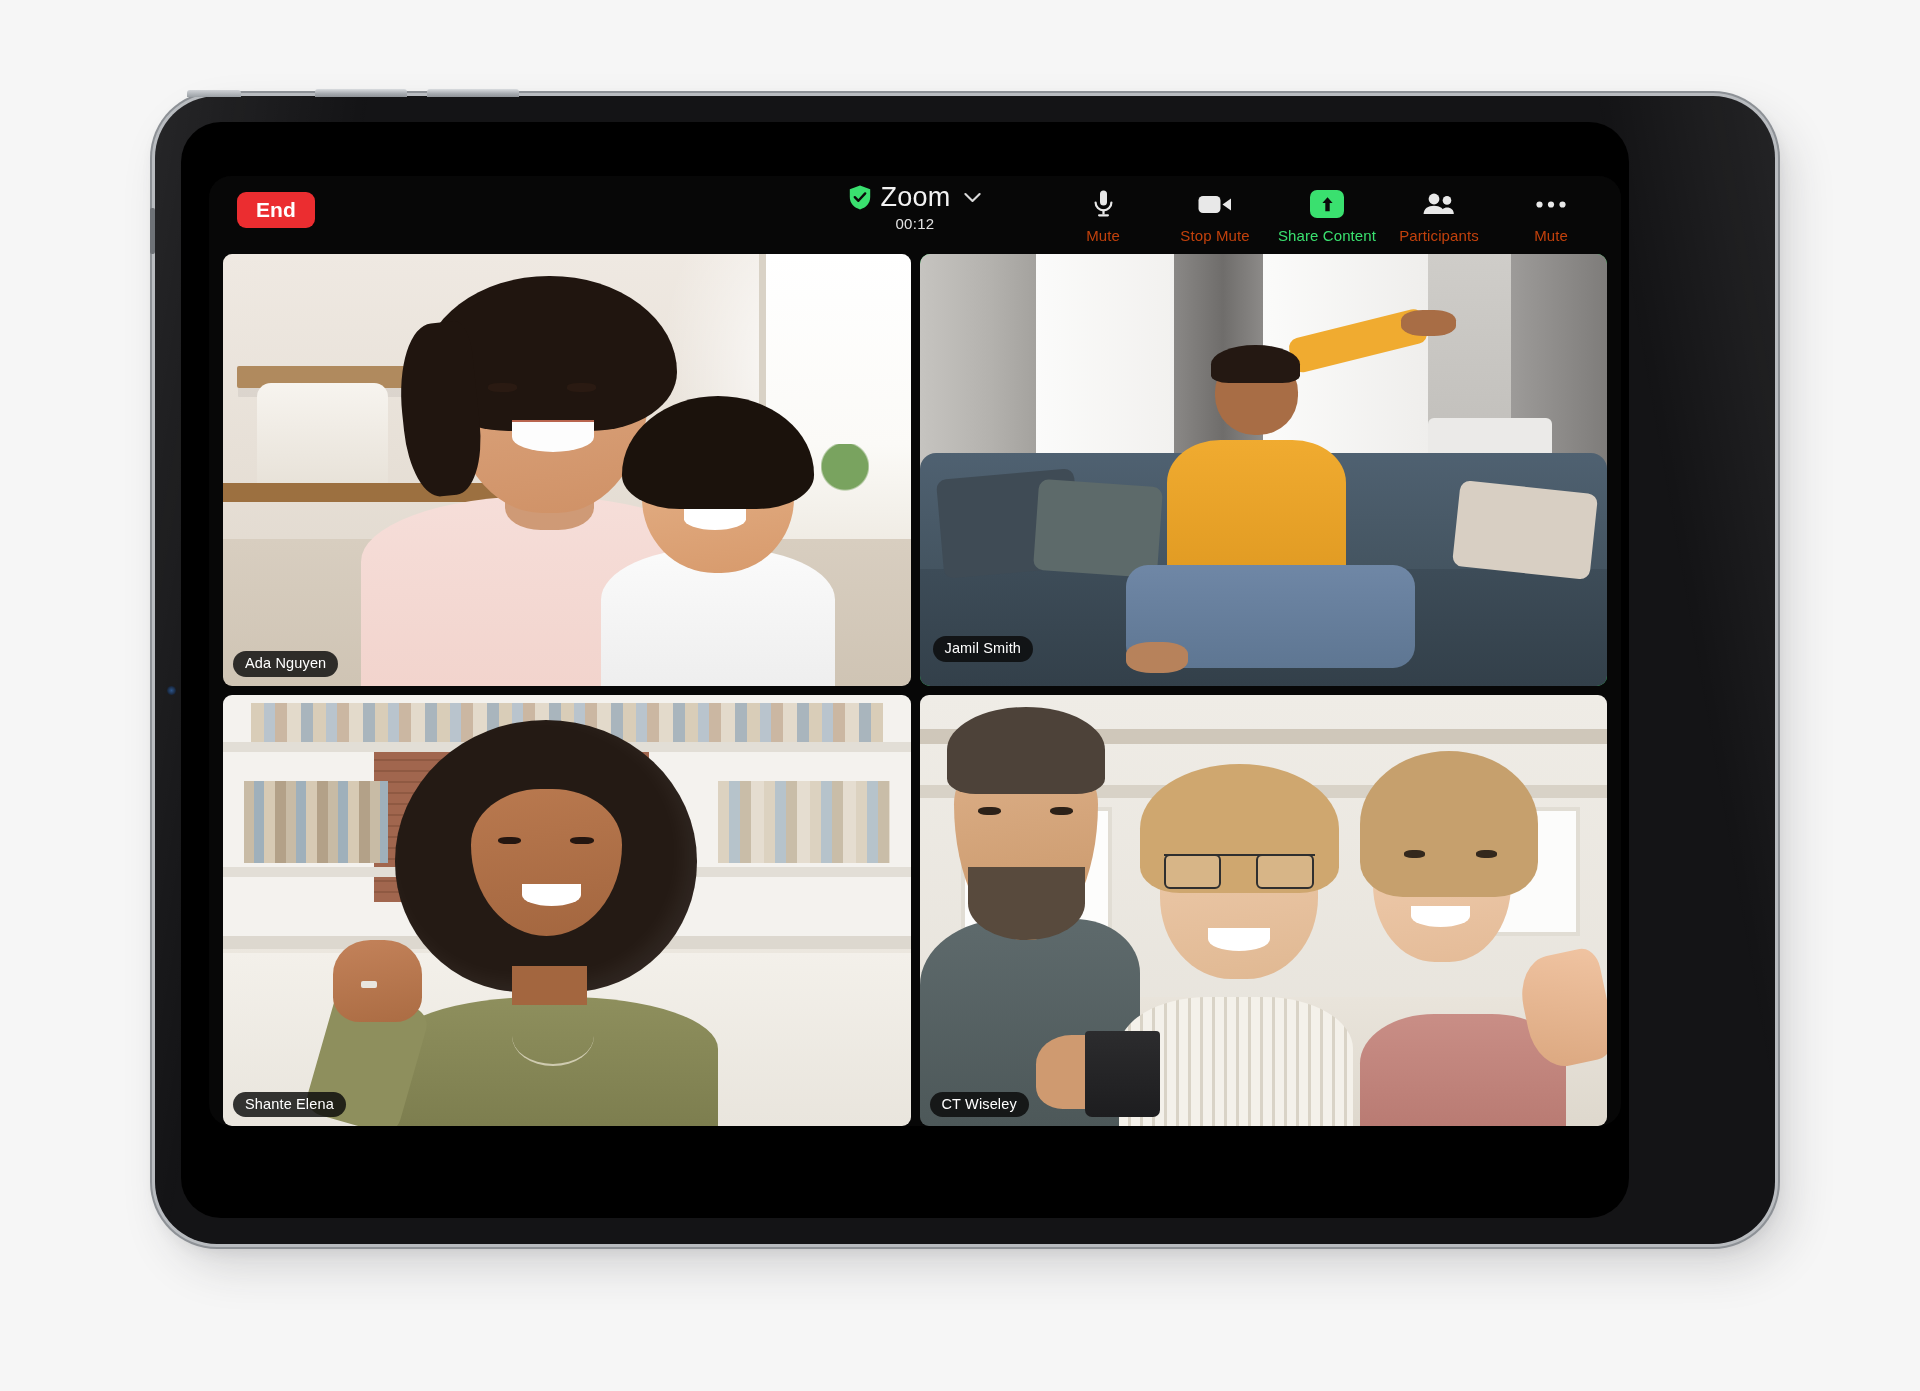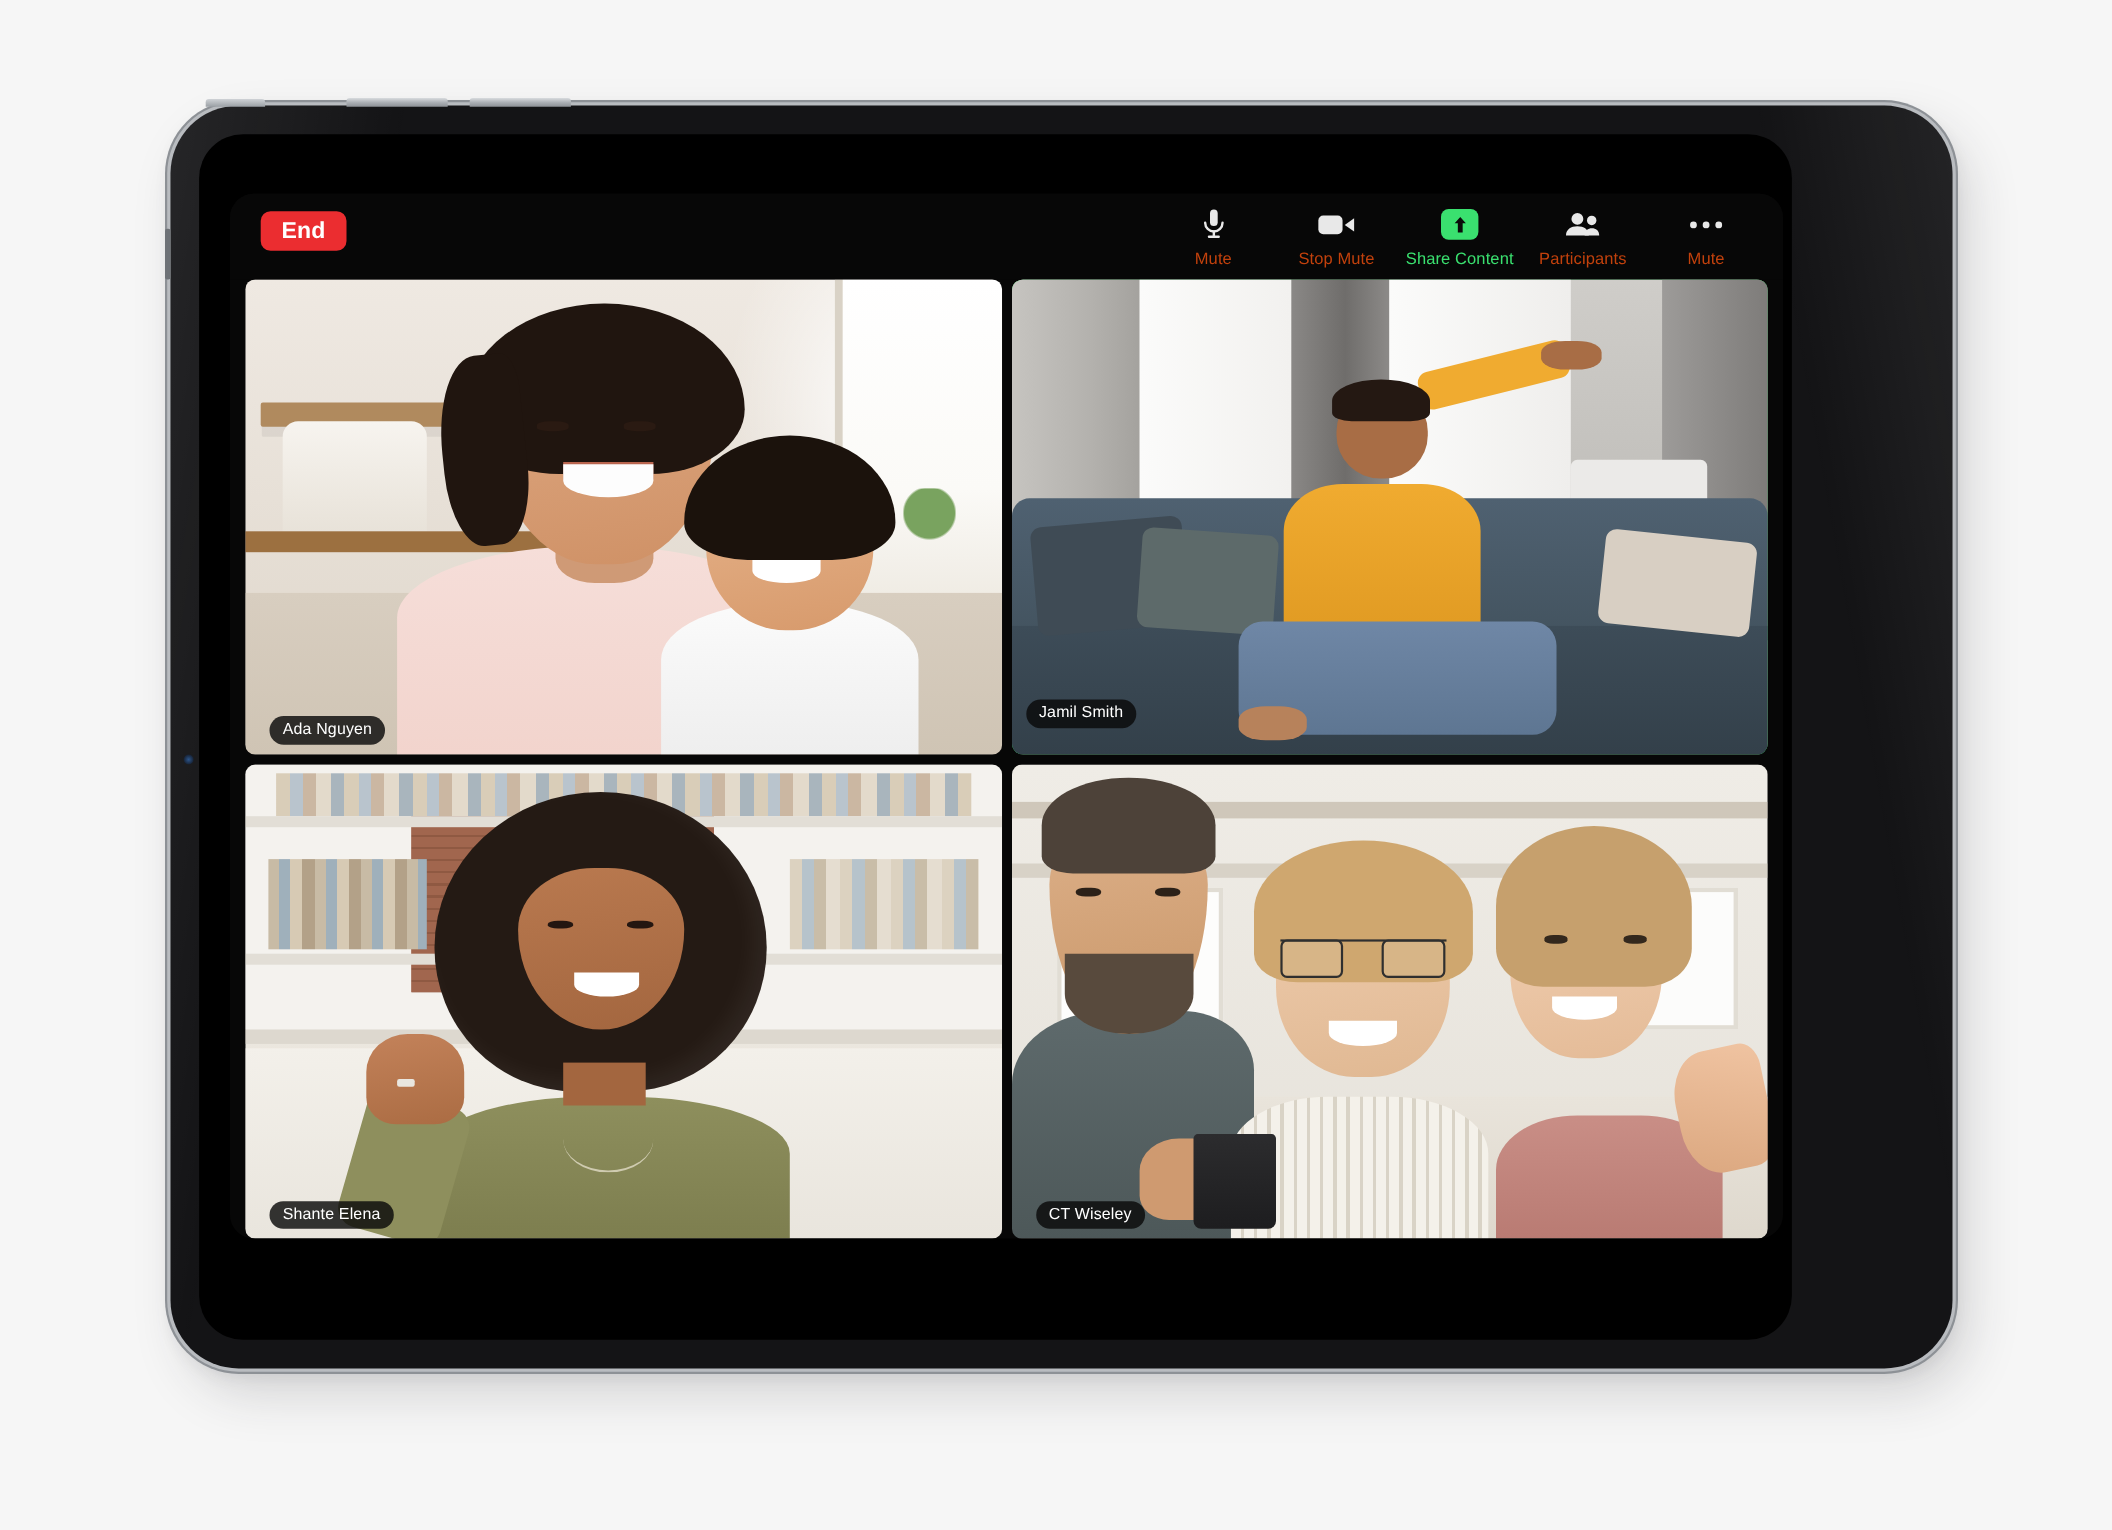--- a/index.html
+++ b/index.html
@@ -213,21 +213,21 @@
     background: #1c1c1c;
   }
   .tile.speaking {
     box-shadow: inset 0 0 0 3px #31d85e;
     border-radius: 10px;
   }
   .tile-art { position: absolute; inset: 0; }
 
   .name-badge {
     position: absolute;
-    left: 22px; bottom: 9px;
+    left: 10px; bottom: 9px;
     background: rgba(10,10,10,0.82);
     color: #fff;
     font-size: 14.5px;
     padding: 5px 12px 6px;
     border-radius: 13px;
     letter-spacing: .15px;
     line-height: 1;
     z-index: 5;
     white-space: nowrap;
   }
@@ -635,20 +635,33 @@
     <div id="bezel-dot"></div>
 
     <div id="screen">
 
       <div id="app-window">
 
         <div id="toolbar">
 
           <div id="end-button">End</div>
 
+          <div id="meeting-title-wrap">
+            <div id="meeting-title-row">
+              <svg id="shield-icon" viewBox="0 0 22 25">
+                <path d="M11 0.6 L21.2 4.2 V12 c0 6.6 -4.3 10.6 -10.2 12.4 C5.1 22.6 0.8 18.6 0.8 12 V4.2 Z" fill="#3ae06f"></path>
+                <path d="M5.8 12.2 L9.4 15.8 L16.2 8.4" stroke="#0b0b0b" stroke-width="2.4" fill="none" stroke-linecap="round" stroke-linejoin="round"></path>
+              </svg>
+              <span id="meeting-title">Zoom</span>
+              <svg id="chevron-down-icon" viewBox="0 0 17 11">
+                <path d="M1.4 2 L8.5 9 L15.6 2" stroke="#e9e9e9" stroke-width="2.1" fill="none" stroke-linecap="round" stroke-linejoin="round"></path>
+              </svg>
+            </div>
+            <div id="meeting-timer">00:12</div>
+          </div>
 
           <div id="toolbar-actions">
 
             <div class="tool-item">
               <span class="tool-icon">
                 <svg width="19" height="29" viewBox="0 0 19 29">
                   <rect x="6" y="0.5" width="7" height="15" rx="3.5" fill="#e8e8e8"></rect>
                   <path d="M1.6 12.5 a7.9 7.9 0 0 0 15.8 0" stroke="#e8e8e8" stroke-width="2.2" fill="none" stroke-linecap="round"></path>
                   <rect x="8.4" y="19.5" width="2.2" height="5" fill="#e8e8e8"></rect>
                   <rect x="4" y="24.2" width="11" height="2.2" rx="1.1" fill="#e8e8e8"></rect>

